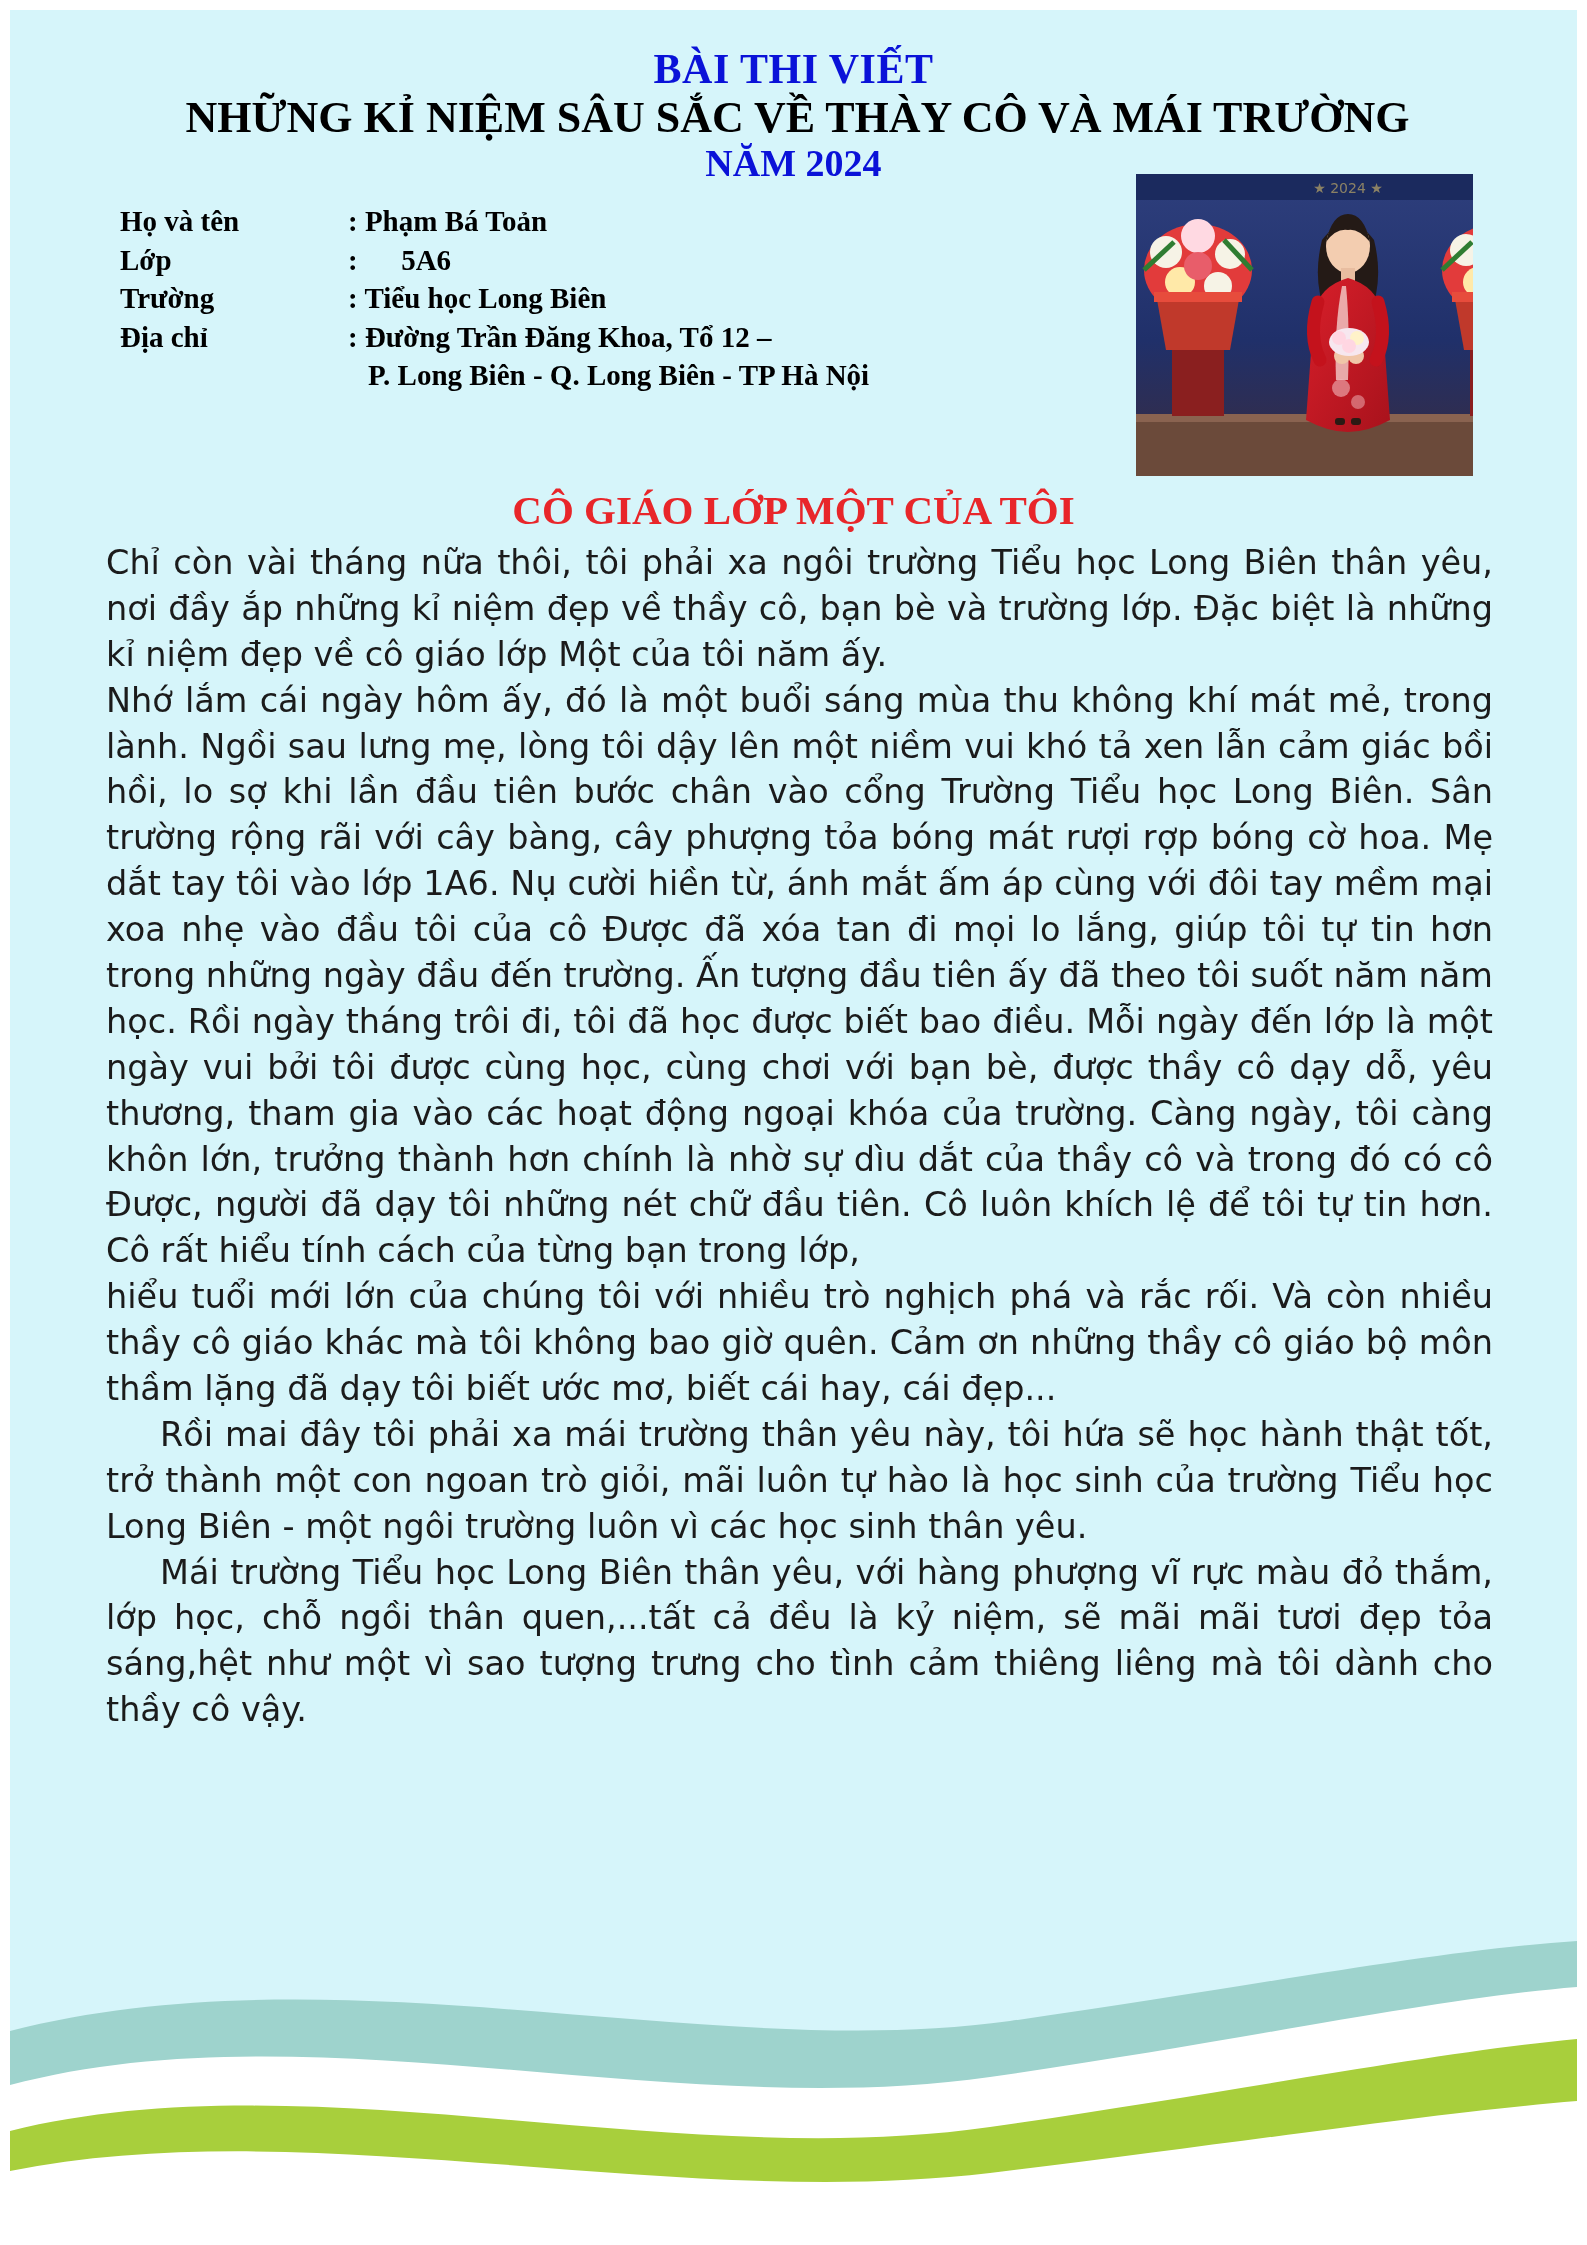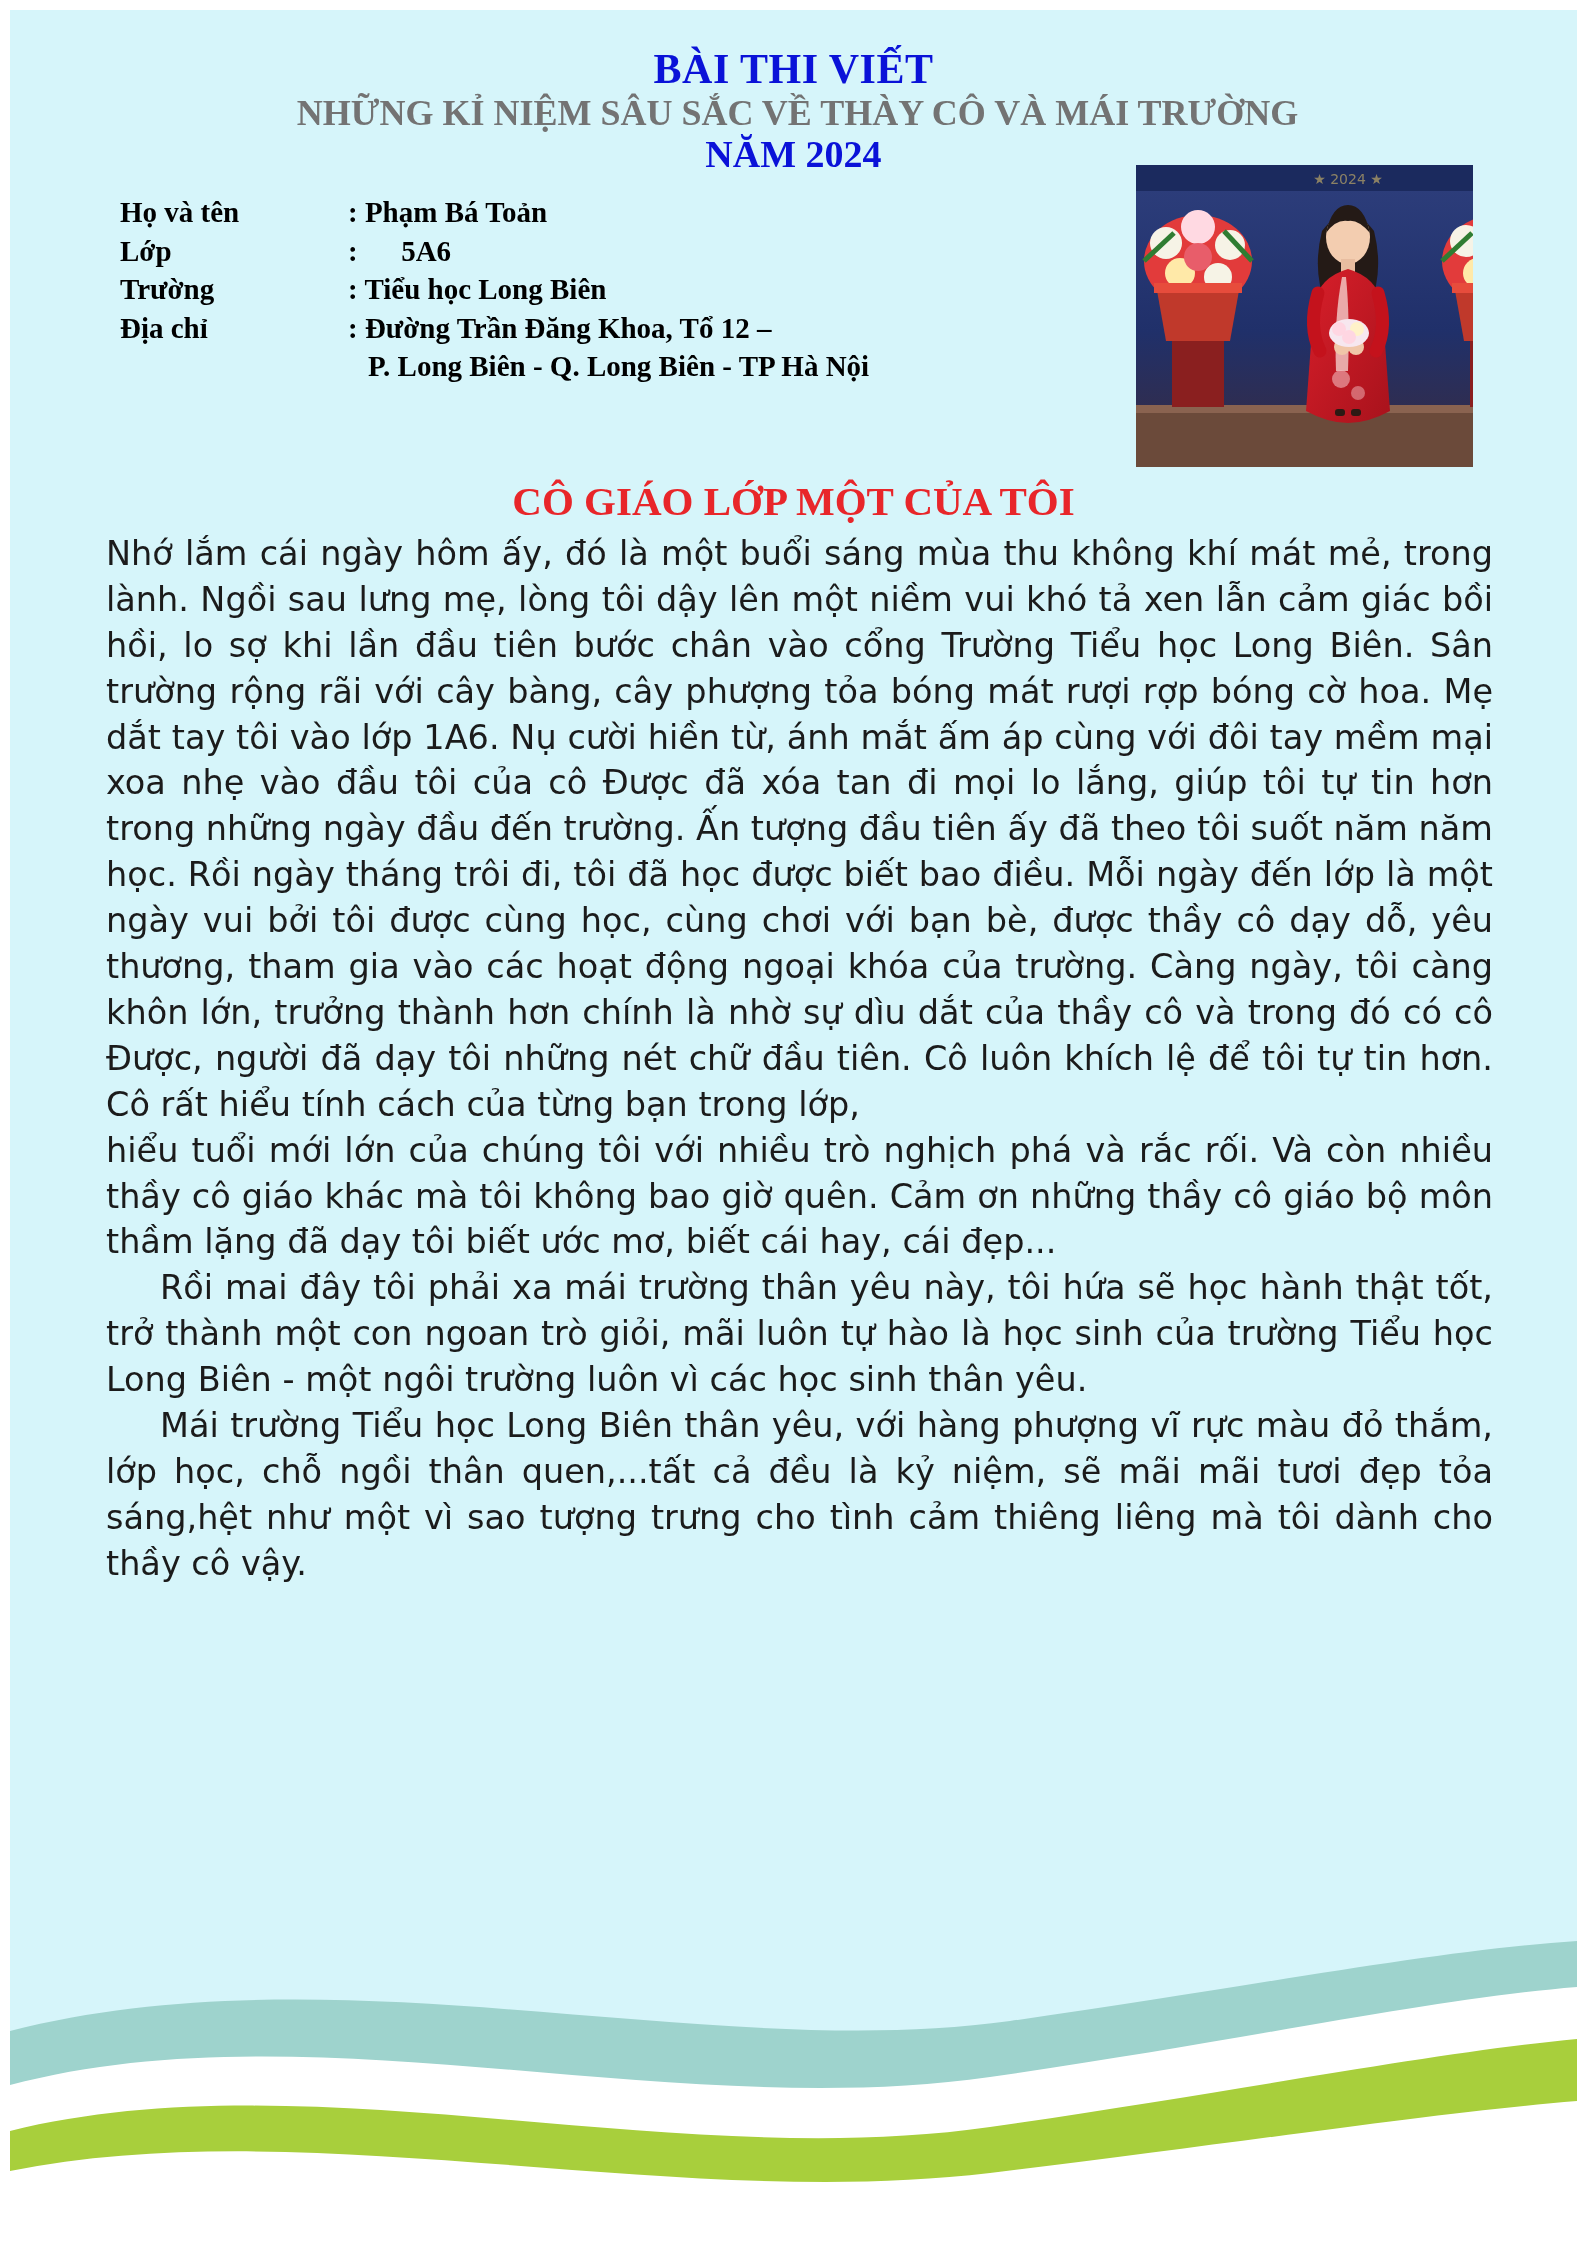--- a/index.html
+++ b/index.html
@@ -49,23 +49,23 @@
   }
   .title-line1 {
     color: #0a12d8;
     font-weight: bold;
     font-size: 42px;
     letter-spacing: 0.5px;
     line-height: 1.12;
     font-family: "Liberation Serif", serif;
   }
   .title-line2 {
-    color: #737373;
-    font-weight: bold;
-    font-size: 36px;
+    color: #000000;
+    font-weight: bold;
+    font-size: 44px;
     line-height: 1.12;
     font-family: "Liberation Serif", serif;
     margin-left: 8px;
   }
   .title-line3 {
     color: #0a12d8;
     font-weight: bold;
     font-size: 38px;
     line-height: 1.15;
     font-family: "Liberation Serif", serif;
@@ -266,20 +266,21 @@
             <rect x="199" y="244" width="10" height="7" rx="3" fill="#2b1a14"></rect>
             <rect x="215" y="244" width="10" height="7" rx="3" fill="#2b1a14"></rect>
           </g>
         </svg>
       </div>
     </div>
 
     <div class="article-title">CÔ GIÁO LỚP MỘT CỦA TÔI</div>
 
     <div class="body-text">
+      <p>Chỉ còn vài tháng nữa thôi, tôi phải xa ngôi trường Tiểu học Long Biên thân yêu, nơi đầy ắp những kỉ niệm đẹp về thầy cô, bạn bè và trường lớp. Đặc biệt là những kỉ niệm đẹp về cô giáo lớp Một của tôi năm ấy.</p>
       <p>Nhớ lắm cái ngày hôm ấy, đó là một buổi sáng mùa thu không khí mát mẻ, trong lành. Ngồi sau lưng mẹ, lòng tôi dậy lên một niềm vui khó tả xen lẫn cảm giác bồi hồi, lo sợ khi lần đầu tiên bước chân vào cổng Trường Tiểu học Long Biên. Sân trường rộng rãi với cây bàng, cây phượng tỏa bóng mát rượi rợp bóng cờ hoa. Mẹ dắt tay tôi vào lớp 1A6. Nụ cười hiền từ, ánh mắt ấm áp cùng với đôi tay mềm mại xoa nhẹ vào đầu tôi của cô Được đã xóa tan đi mọi lo lắng, giúp tôi tự tin hơn trong những ngày đầu đến trường. Ấn tượng đầu tiên ấy đã theo tôi suốt năm năm học. Rồi ngày tháng trôi đi, tôi đã học được biết bao điều. Mỗi ngày đến lớp là một ngày vui bởi tôi được cùng học, cùng chơi với bạn bè, được thầy cô dạy dỗ, yêu thương, tham gia vào các hoạt động ngoại khóa của trường. Càng ngày, tôi càng khôn lớn, trưởng thành hơn chính là nhờ sự dìu dắt của thầy cô và trong đó có cô Được, người đã dạy tôi những nét chữ đầu tiên. Cô luôn khích lệ để tôi tự tin hơn. Cô rất hiểu tính cách của từng bạn trong lớp,</p>
       <p>hiểu tuổi mới lớn của chúng tôi với nhiều trò nghịch phá và rắc rối. Và còn nhiều thầy cô giáo khác mà tôi không bao giờ quên. Cảm ơn những thầy cô giáo bộ môn thầm lặng đã dạy tôi biết ước mơ, biết cái hay, cái đẹp...</p>
       <p class="indent">Rồi mai đây tôi phải xa mái trường thân yêu này, tôi hứa sẽ học hành thật tốt, trở thành một con ngoan trò giỏi, mãi luôn tự hào là học sinh của trường Tiểu học Long Biên - một ngôi trường luôn vì các học sinh thân yêu.</p>
       <p class="indent">Mái trường Tiểu học Long Biên thân yêu, với hàng phượng vĩ rực màu đỏ thắm, lớp học, chỗ ngồi thân quen,...tất cả đều là kỷ niệm, sẽ mãi mãi tươi đẹp tỏa sáng,hệt như một vì sao tượng trưng cho tình cảm thiêng liêng mà tôi dành cho thầy cô vậy.</p>
     </div>
 
     <svg class="waves" viewBox="0 0 1567 300" preserveAspectRatio="none" xmlns="http://www.w3.org/2000/svg">
       <path d="M0,96 C330,12 700,128 1000,86 C1240,52 1420,16 1567,6 L1567,300 L0,300 Z" fill="#9ed3cd"></path>
       <path d="M0,150 C300,70 660,188 980,142 C1230,106 1420,64 1567,52 L1567,300 L0,300 Z" fill="#ffffff"></path>
       <path d="M0,196 C300,122 660,238 980,192 C1230,156 1420,118 1567,104 L1567,300 L0,300 Z" fill="#a8cf3c"></path>

